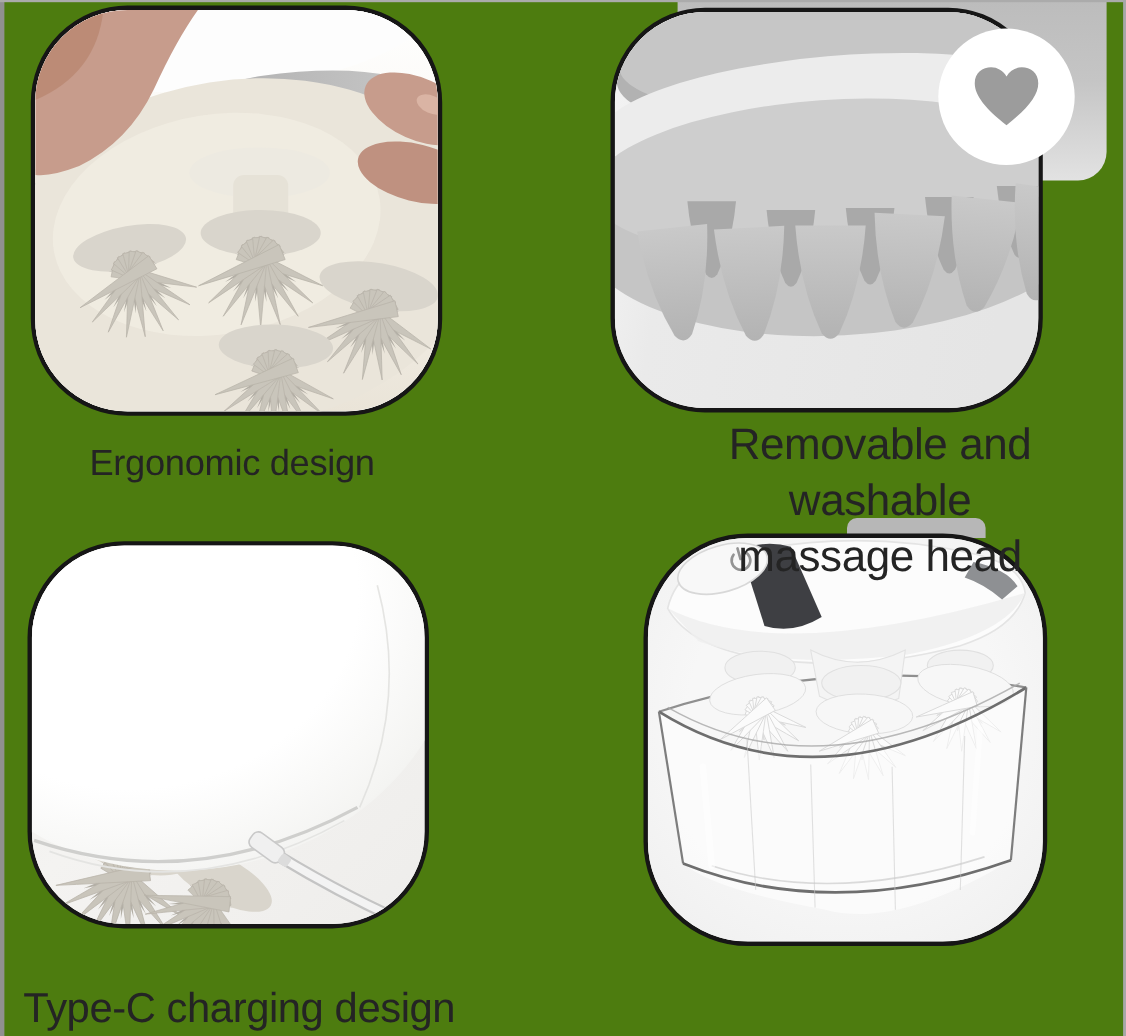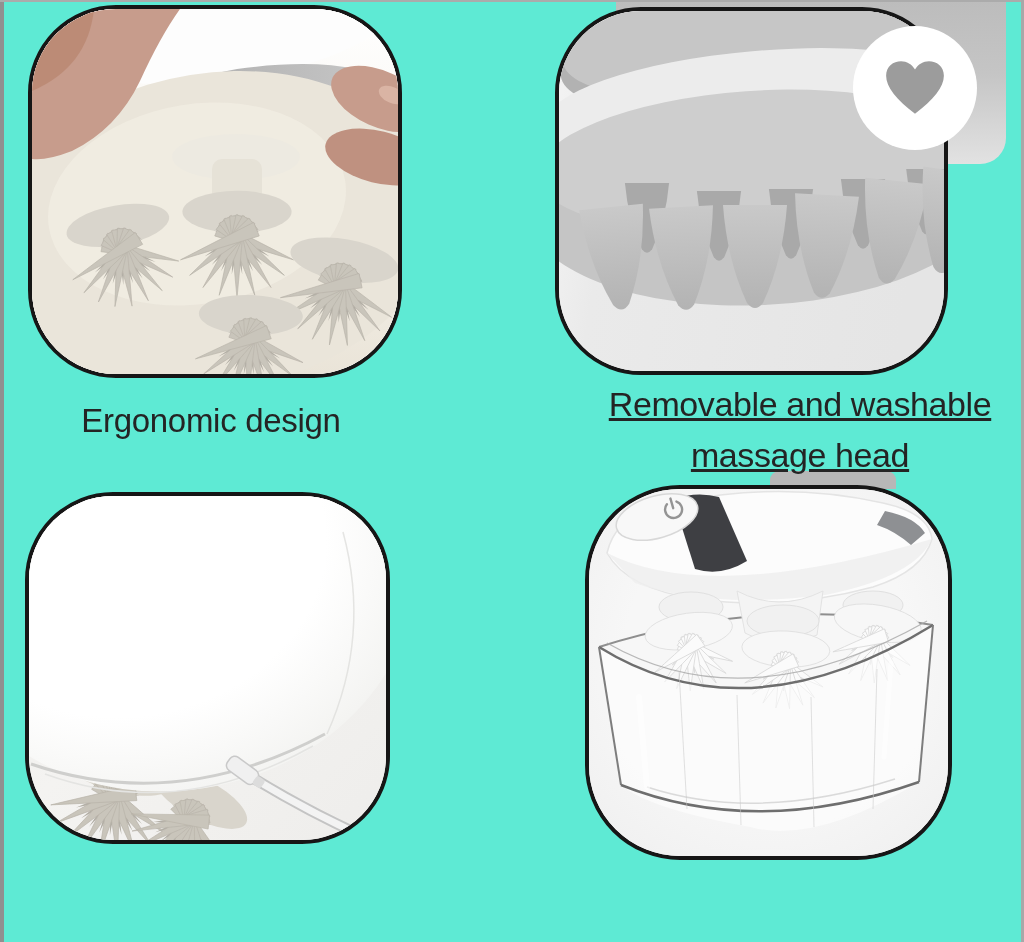--- a/index.html
+++ b/index.html
@@ -1,17 +1,17 @@
 <!DOCTYPE html>
 <html><head>
 <meta charset="utf-8">
 <style>
   html,body{margin:0;padding:0;background:#ffffff;}
   .page{
-    position:relative;width:1024px;height:942px;background:#5eead4;
+    position:relative;width:1024px;height:942px;background:#4d7c0f;
     overflow:hidden;font-family:"Liberation Sans","DejaVu Sans",sans-serif;
   }
   .edge{position:absolute;z-index:5;}
   .edge-left{left:0;top:0;width:4px;height:942px;background:#909090;}
   .edge-top{left:0;top:0;width:1024px;height:2px;background:#ababab;}
   .edge-right{left:1021px;top:0;width:3px;height:942px;background:#a8a8a8;}
 
   .card{
     position:absolute;border:4px solid #161616;background:#fff;
     overflow:hidden;z-index:1;
@@ -36,21 +36,21 @@
     position:absolute;left:853px;top:26px;width:124px;height:124px;z-index:6;
     background:#ffffff;border-radius:50%;display:flex;align-items:center;justify-content:center;
     cursor:pointer;
   }
 
   .caption{
     position:absolute;z-index:2;color:#242424;text-align:center;
     font-family:"Liberation Sans","DejaVu Sans",sans-serif;
   }
   #caption-ergonomic{left:28px;top:402px;width:366px;font-size:33px;letter-spacing:-.3px;}
-  #caption-removable{left:578px;top:379px;width:444px;font-size:34px;line-height:51px;letter-spacing:-.4px;text-decoration:underline;}
+  #caption-removable{left:578px;top:379px;width:444px;font-size:40px;line-height:51px;letter-spacing:-.4px;}
   #caption-typec{left:5px;top:896px;width:425px;font-size:38px;letter-spacing:-.4px;}
   #caption-base{left:536px;top:896px;width:486px;font-size:38px;letter-spacing:-.7px;}
 </style>
 </head>
 <body>
 
 <div class="page">
 
   <svg width="0" height="0" style="position:absolute" aria-hidden="true">
     <defs>
@@ -300,15 +300,16 @@
     </svg>
   </div>
 
   <div class="caption" id="caption-ergonomic">Ergonomic design</div>
 
   <div class="caption" id="caption-removable">
     <div>Removable and washable</div>
     <div>massage head</div>
   </div>
 
+  <div class="caption" id="caption-typec">Type-C charging design</div>
 
 
 </div>
 
 </body></html>

